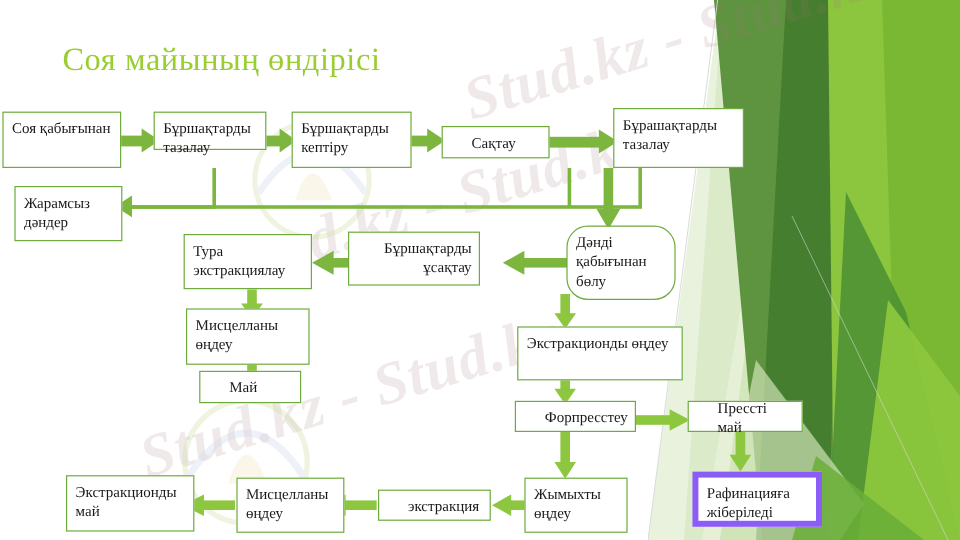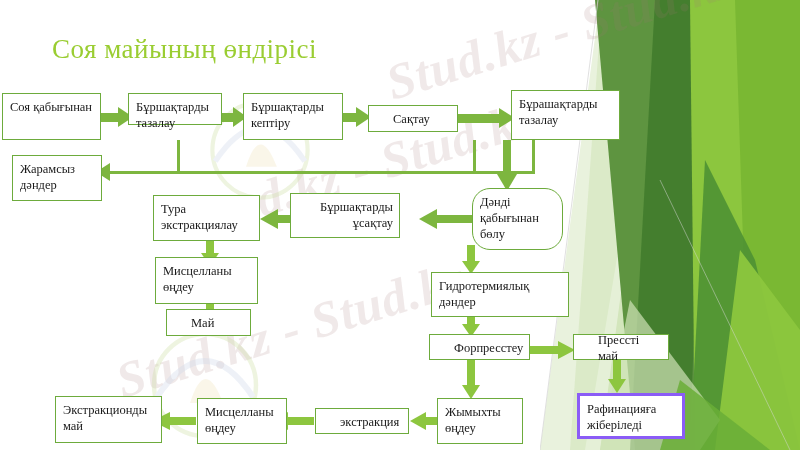--- a/index.html
+++ b/index.html
@@ -61,21 +61,21 @@
     border: 1.3px solid #6DAB3C;
     background: #ffffff;
     color: #1a1a1a;
     font-size: 12.5px;
     line-height: 1.28;
     padding: 5px 6px 4px 7px;
     font-family: "Liberation Serif", "DejaVu Serif", serif;
     z-index: 5;
   }
   .box.center { display:flex; align-items:center;padding-left:24px; }
-  .box.noborder { border: 3px solid #8b5cf6; }
+  .box.noborder { border: 5px solid #8b5cf6; }
 
   
   .ln {
     position: absolute;
     background: #7DB63F;
     z-index: 2;
   }
   
   .barrow { position: absolute; z-index: 3; }
 </style>
@@ -252,21 +252,21 @@
 
   <div class="box" style="left:155px; top:257px; width:103px; height:47px;">
     <span>Мисцелланы өңдеу</span>
   </div>
 
   <div class="box center" style="left:166px; top:309px; width:85px; height:27px;">
     <span>Май</span>
   </div>
 
   <div class="box" style="left:431px; top:272px; width:138px; height:45px;">
-    <span>Гидротермиялық дәндер</span>
+    <span>Экстракционды өңдеу</span>
   </div>
 
   <div class="box center" style="left:429px; top:334px; width:101px; height:26px;">
     <span>Форпресстеу</span>
   </div>
 
   <div class="box center" style="left:573px; top:334px; width:96px; height:26px;">
     <span>Прессті май</span>
   </div>
 

